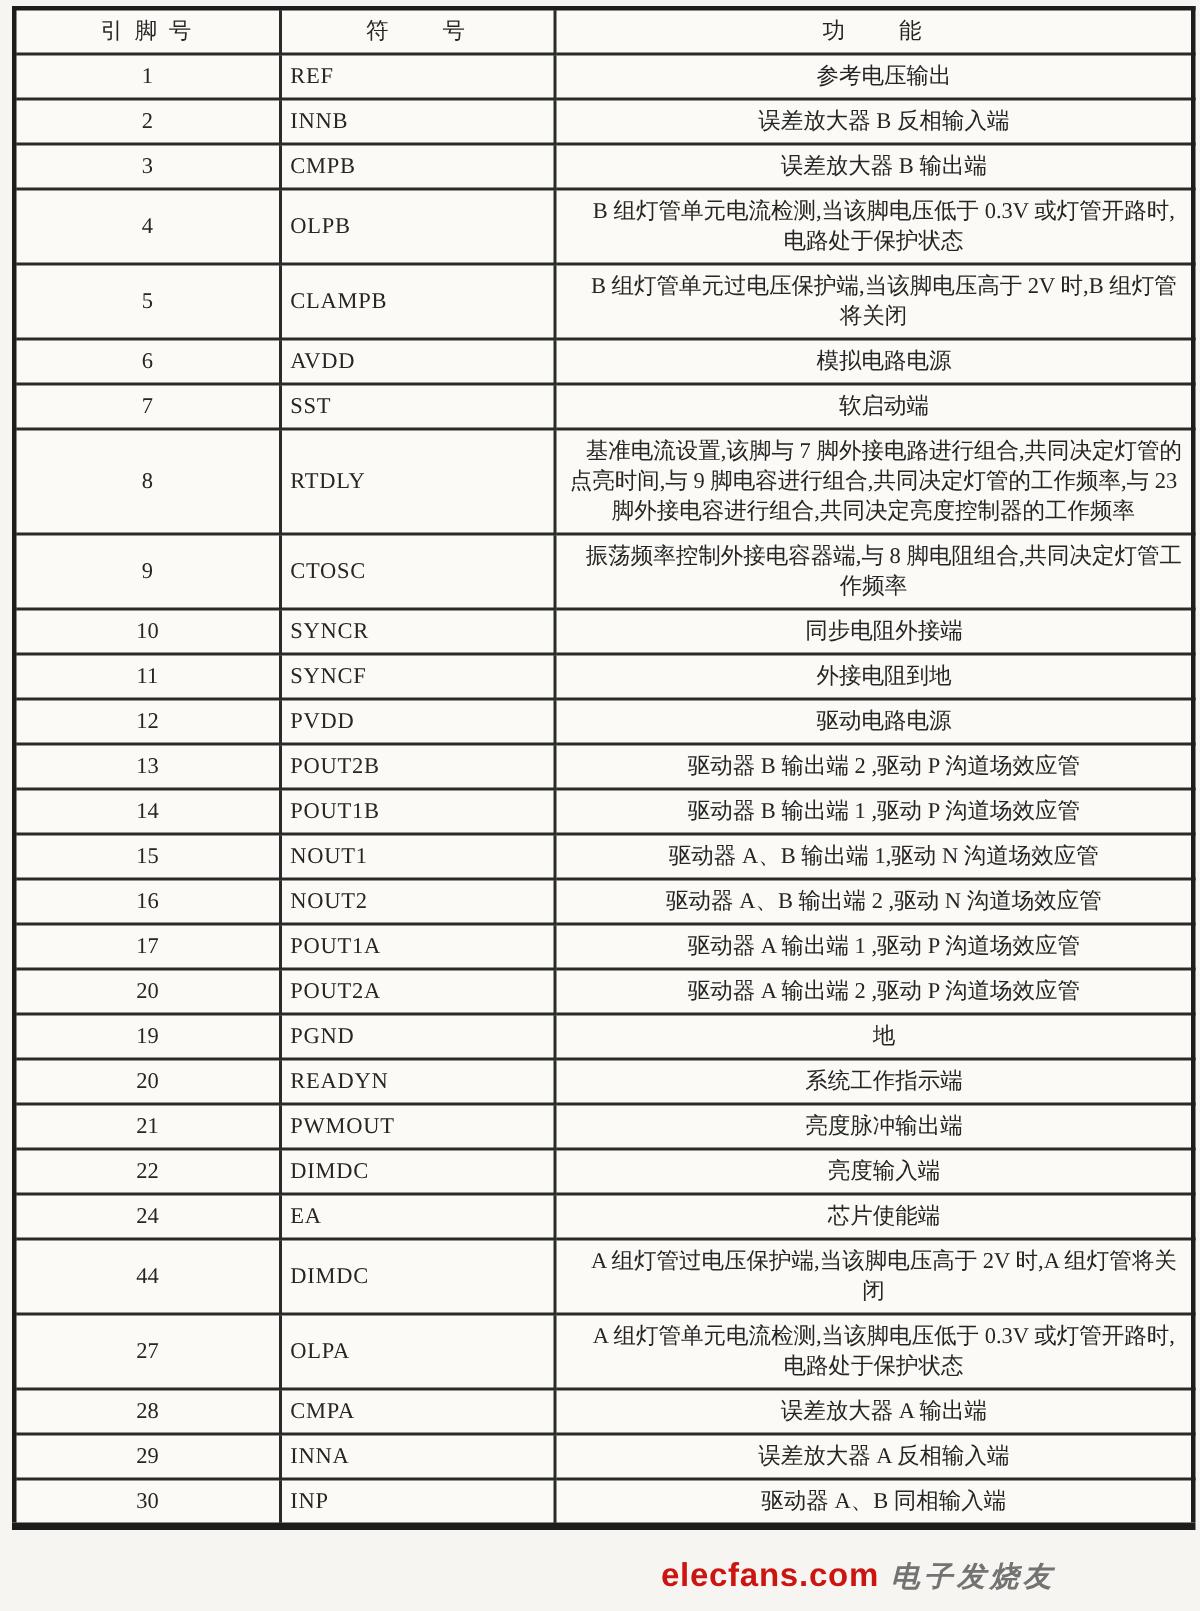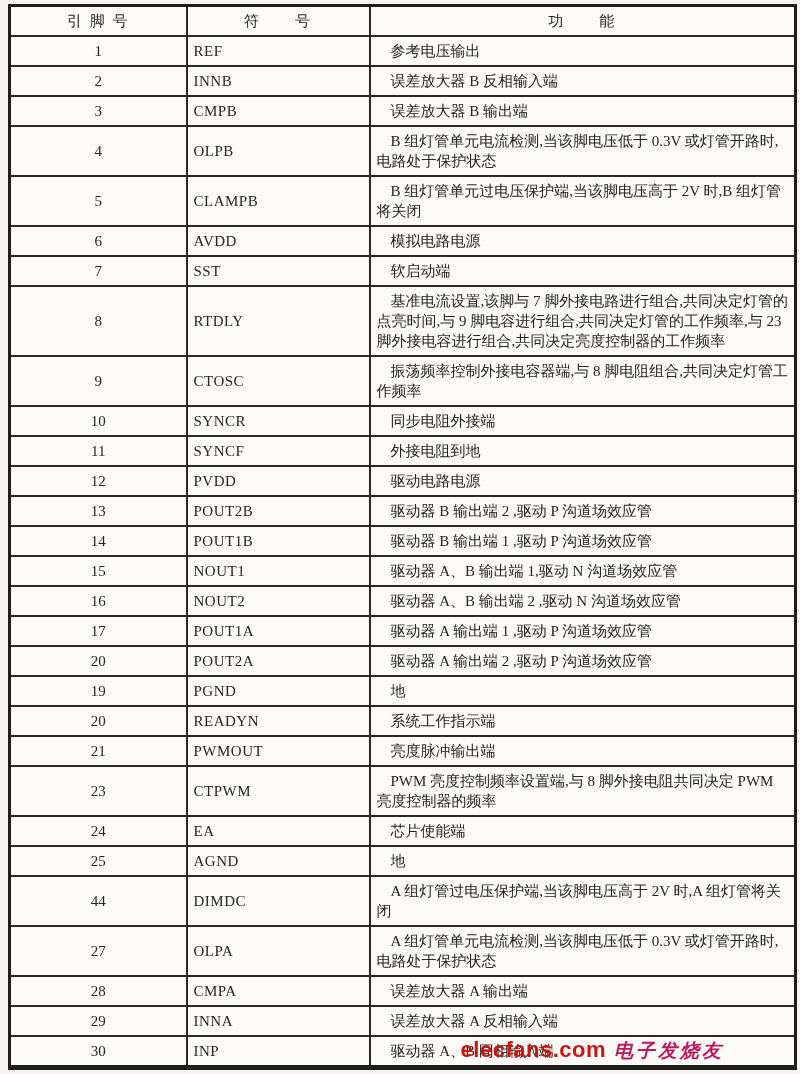--- a/index.html
+++ b/index.html
@@ -55,26 +55,26 @@
   col.c-func   { width: 426px; }
   td.col-pin {
     text-align: center;
     font-size: 15px;
   }
   td.col-symbol {
     text-align: left;
     letter-spacing: 0.5px;
   }
   td.col-func {
-    text-align: left;
+    text-align: center;
     text-indent: 14px;
   }
   .watermark {
     position: absolute;
-    right: 8px;
+    right: 28px;
     bottom: 10px;
     display: flex;
     align-items: baseline;
     gap: 8px;
     white-space: nowrap;
     background: transparent;
   }
   .wm-logo {
     font-family: "Liberation Sans", "DejaVu Sans", sans-serif;
     font-weight: bold;
@@ -207,35 +207,30 @@
           <td class="col-pin">20</td>
           <td class="col-symbol">READYN</td>
           <td class="col-func">系统工作指示端</td>
         </tr>
         <tr>
           <td class="col-pin">21</td>
           <td class="col-symbol">PWMOUT</td>
           <td class="col-func">亮度脉冲输出端</td>
         </tr>
         <tr>
-          <td class="col-pin">23</td>
-          <td class="col-symbol">CTPWM</td>
-          <td class="col-func">PWM 亮度控制频率设置端,与 8 脚外接电阻共同决定 PWM 亮度控制器的频率</td>
+          <td class="col-pin">22</td>
+          <td class="col-symbol">DIMDC</td>
+          <td class="col-func">亮度输入端</td>
         </tr>
         <tr>
           <td class="col-pin">24</td>
           <td class="col-symbol">EA</td>
           <td class="col-func">芯片使能端</td>
         </tr>
         <tr>
-          <td class="col-pin">25</td>
-          <td class="col-symbol">AGND</td>
-          <td class="col-func">地</td>
-        </tr>
-        <tr>
           <td class="col-pin">44</td>
           <td class="col-symbol">DIMDC</td>
           <td class="col-func">A 组灯管过电压保护端,当该脚电压高于 2V 时,A 组灯管将关闭</td>
         </tr>
         <tr>
           <td class="col-pin">27</td>
           <td class="col-symbol">OLPA</td>
           <td class="col-func">A 组灯管单元电流检测,当该脚电压低于 0.3V 或灯管开路时,电路处于保护状态</td>
         </tr>
         <tr>
@@ -251,16 +246,16 @@
         <tr>
           <td class="col-pin">30</td>
           <td class="col-symbol">INP</td>
           <td class="col-func">驱动器 A、B 同相输入端</td>
         </tr>
       </tbody>
   </table>
 
   <div class="watermark">
     <span class="wm-logo" style="color: rgb(204, 21, 16);">elecfans.com</span>
-    <span class="wm-tagline" style="color: #be185d;">电子发烧友</span>
+    <span class="wm-tagline" style="color: #737373;">电子发烧友</span>
   </div>
 
 </div>
 
 </body></html>

